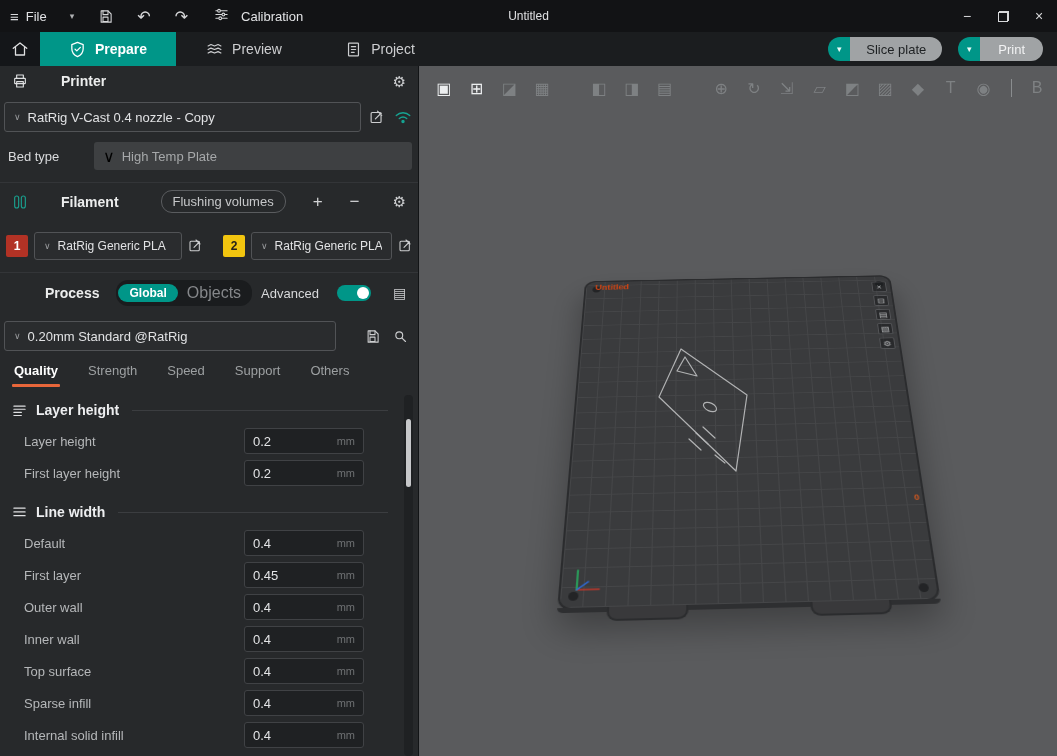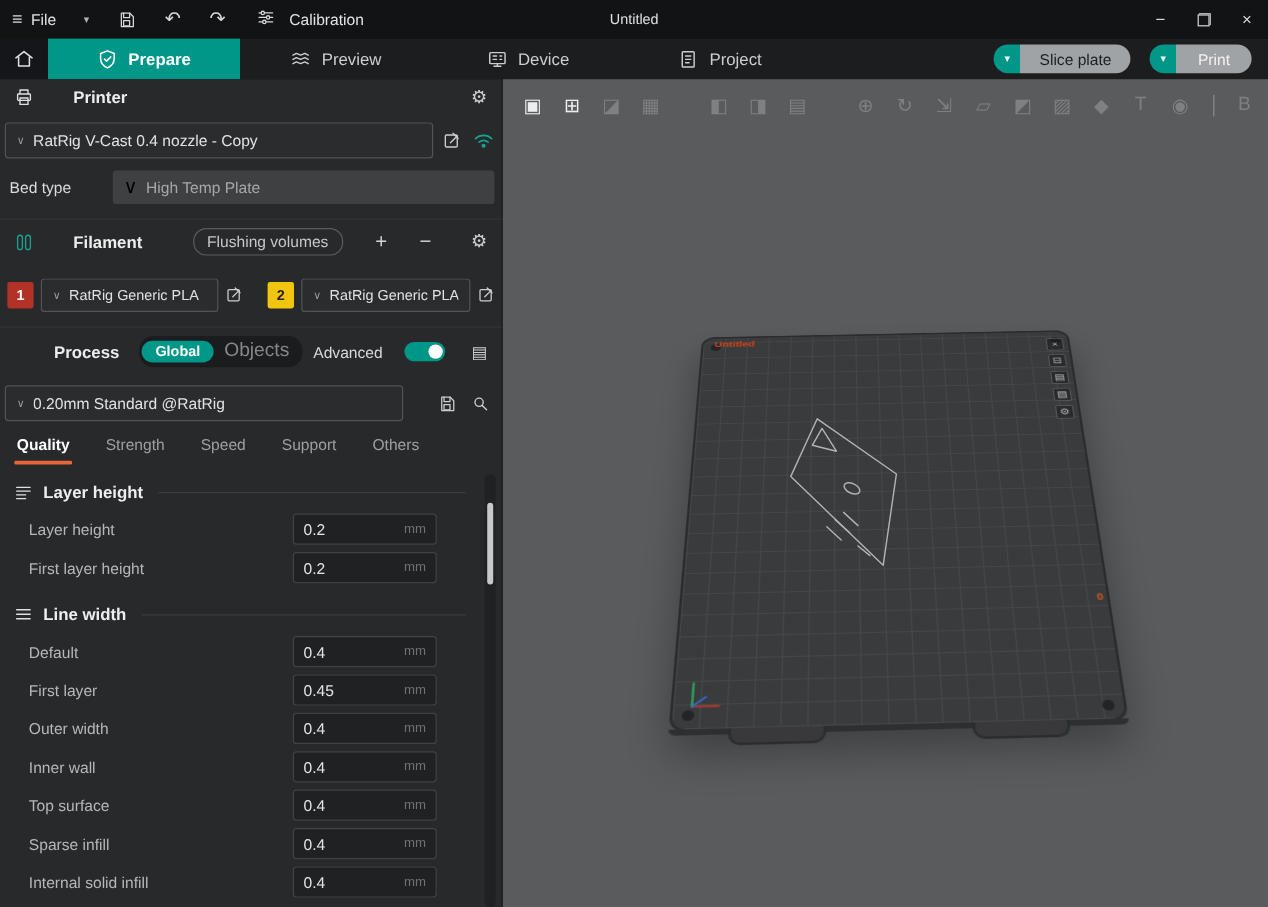--- a/index.html
+++ b/index.html
@@ -18,21 +18,21 @@
   .tb-title { position:absolute; left:0; right:0; text-align:center; font-size:12px; color:#dfe0e2; pointer-events:none; }
   .tb-controls { margin-left:auto; display:flex; }
   .tb-btn { width:36px; height:32px; display:flex; align-items:center; justify-content:center; font-size:14px; color:#d8d9db; }
   .restore { position:relative; width:11px; height:11px; }
   .restore::before { content:""; position:absolute; top:0; right:0; width:8px; height:8px; border:1px solid #d8d9db; }
   .restore::after { content:""; position:absolute; bottom:0; left:0; width:8px; height:8px; border:1px solid #d8d9db; background:#121315; }
 
   
   .tabbar { flex:0 0 34px; background:#1b1d1f; display:flex; align-items:stretch; }
   .home { width:40px; background:#141619; display:flex; align-items:center; justify-content:center; }
-  .tab { width:160px; display:flex; align-items:center; justify-content:center; gap:9px; color:#cdced0; font-size:14px; }
+  .tab { width:136px; display:flex; align-items:center; justify-content:center; gap:9px; color:#cdced0; font-size:14px; }
   .tab.active { background:#009688; color:#fff; font-weight:600; }
   .actions { margin-left:auto; display:flex; align-items:center; gap:16px; padding-right:14px; }
   .action { display:flex; height:24px; }
   .action-chevron { width:22px; background:#009688; border-radius:12px 0 0 12px; color:#eafaf7; display:flex; align-items:center; justify-content:center; font-size:9px; }
   .action-main { background:#a0a3a5; border-radius:0 12px 12px 0; display:flex; align-items:center; padding:0 16px; font-size:13px; color:#1d2022; }
   .action-main.print { color:#f1f2f3; padding:0 18px; }
 
   
   .content { flex:1; display:flex; min-height:0; }
 
@@ -175,27 +175,20 @@
       <span>Prepare</span>
     </div>
     <div class="tab">
       <svg width="17" height="17" viewBox="0 0 24 24" fill="none" stroke="#cdced0" stroke-width="1.7" stroke-linecap="round" stroke-linejoin="round">
           <path d="M3 7l4-2 5 2 5-2 4 2M3 12l4-2 5 2 5-2 4 2M3 17l4-2 5 2 5-2 4 2"></path>
         </svg>
       <span>Preview</span>
     </div>
     <div class="tab">
       <svg width="17" height="17" viewBox="0 0 24 24" fill="none" stroke="#cdced0" stroke-width="1.7" stroke-linecap="round" stroke-linejoin="round">
-          <rect x="3" y="4" width="18" height="13" rx="1"></rect>
-          <path d="M8 20h8M12 17v3M7 8h4M7 12h4M15 8h2M15 12h2"></path>
-        </svg>
-      <span>Device</span>
-    </div>
-    <div class="tab">
-      <svg width="17" height="17" viewBox="0 0 24 24" fill="none" stroke="#cdced0" stroke-width="1.7" stroke-linecap="round" stroke-linejoin="round">
           <rect x="5" y="3" width="14" height="18" rx="1"></rect>
           <path d="M9 8h6M9 12h6M9 16h4"></path>
         </svg>
       <span>Project</span>
     </div>
     <div class="actions">
       <div class="action">
         <span class="action-chevron">▾</span>
         <span class="action-main">Slice plate</span>
       </div>
@@ -371,21 +364,21 @@
           </span>
         </div>
         <div class="srow">
           <span class="slabel">First layer</span>
           <span class="sinput">
             <span class="sval">0.45</span>
             <span class="sunit">mm</span>
           </span>
         </div>
         <div class="srow">
-          <span class="slabel">Outer width</span>
+          <span class="slabel">Outer wall</span>
           <span class="sinput">
             <span class="sval">0.4</span>
             <span class="sunit">mm</span>
           </span>
         </div>
         <div class="srow">
           <span class="slabel">Inner wall</span>
           <span class="sinput">
             <span class="sval">0.4</span>
             <span class="sunit">mm</span>

